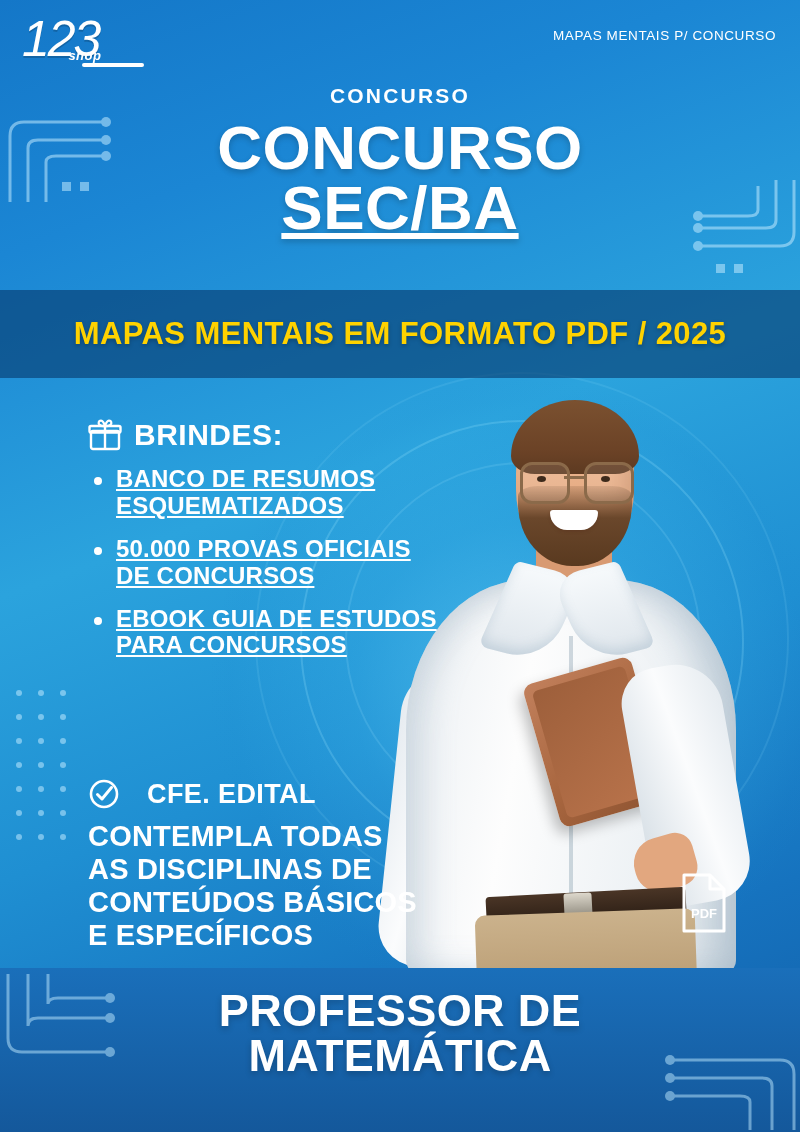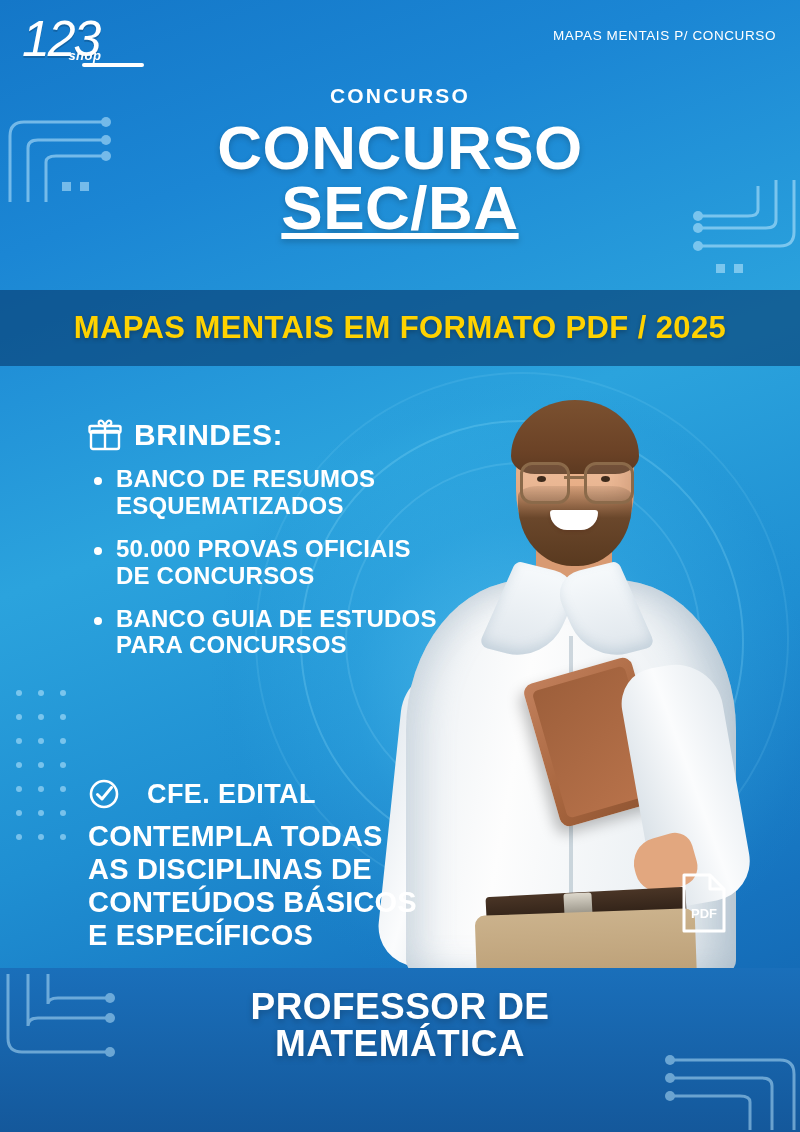--- a/index.html
+++ b/index.html
@@ -143,21 +143,21 @@
     text-shadow: 0 3px 6px rgba(0,0,0,0.20);
   }
   .title .l2 { display: block; text-decoration: underline; }
 
   
   .band {
     position: absolute;
     top: 290px;
     left: 0;
     width: 100%;
-    height: 76px;
+    height: 88px;
     background: rgba(7, 58, 110, 0.62);
     display: flex;
     align-items: center;
     justify-content: center;
   }
   .band span {
     color: #ffd200;
     font-size: 31px;
     font-weight: 800;
     letter-spacing: 0.4px;
@@ -180,20 +180,21 @@
   .gifts-head .label {
     font-size: 30px;
     font-weight: 800;
     letter-spacing: 0.5px;
     color: #ffffff;
   }
   ul.bullets {
     list-style: none;
     margin: 0;
     padding: 0;
+    text-decoration: underline;
   }
   ul.bullets li {
     position: relative;
     padding-left: 28px;
     margin-bottom: 16px;
     font-size: 24px;
     font-weight: 700;
     line-height: 1.12;
     letter-spacing: 0.2px;
     color: #ffffff;
@@ -452,21 +453,21 @@
     height: 164px;
     background: linear-gradient(180deg, #1a6fba 0%, #14589b 100%);
     overflow: hidden;
   }
   .footer-inner {
     position: absolute;
     left: 0;
     top: 20px;
     width: 100%;
     text-align: center;
-    font-size: 37px;
+    font-size: 45px;
     line-height: 1.0;
     font-weight: 800;
     letter-spacing: 0.4px;
     color: #ffffff;
     text-shadow: 0 3px 6px rgba(0,0,0,0.22);
   }
   .footer-inner .l2 { display: block; }
 </style>
 </head>
 <body>
@@ -591,21 +592,21 @@
         <rect x="1.5" y="8" width="31" height="6.5" rx="1.6" stroke="#ffffff" stroke-width="2.4"></rect>
         <path d="M17 8 V31" stroke="#ffffff" stroke-width="2.4"></path>
         <path d="M17 8 C17 8 13.5 8.4 11.6 6.8 C9.8 5.3 10.6 2.4 13.1 2.6 C15.4 2.8 17 8 17 8 Z" stroke="#ffffff" stroke-width="2.2"></path>
         <path d="M17 8 C17 8 20.5 8.4 22.4 6.8 C24.2 5.3 23.4 2.4 20.9 2.6 C18.6 2.8 17 8 17 8 Z" stroke="#ffffff" stroke-width="2.2"></path>
       </svg>
       <span class="label">BRINDES:</span>
     </div>
     <ul class="bullets">
       <li>BANCO DE RESUMOS ESQUEMATIZADOS</li>
       <li>50.000 PROVAS OFICIAIS DE CONCURSOS</li>
-      <li>BANCO GUIA DE ESTUDOS PARA CONCURSOS</li>
+      <li>EBOOK GUIA DE ESTUDOS PARA CONCURSOS</li>
     </ul>
   </div>
 
   <div class="edital">
     <div class="edital-head">
       <svg width="32" height="32" viewBox="0 0 32 32" fill="none">
         <circle cx="16" cy="16" r="13" stroke="#ffffff" stroke-width="2.6"></circle>
         <path d="M9.5 16.5 L14 21 L23.5 9.5" stroke="#ffffff" stroke-width="3" stroke-linecap="round" stroke-linejoin="round"></path>
       </svg>
       <span class="label">CFE. EDITAL</span>

